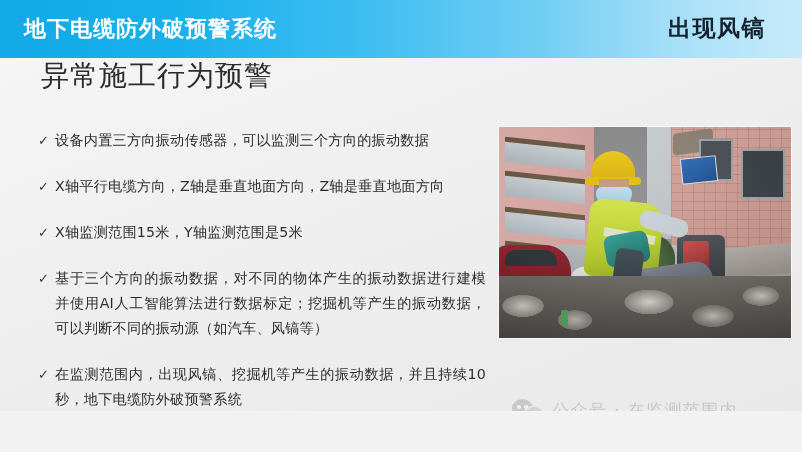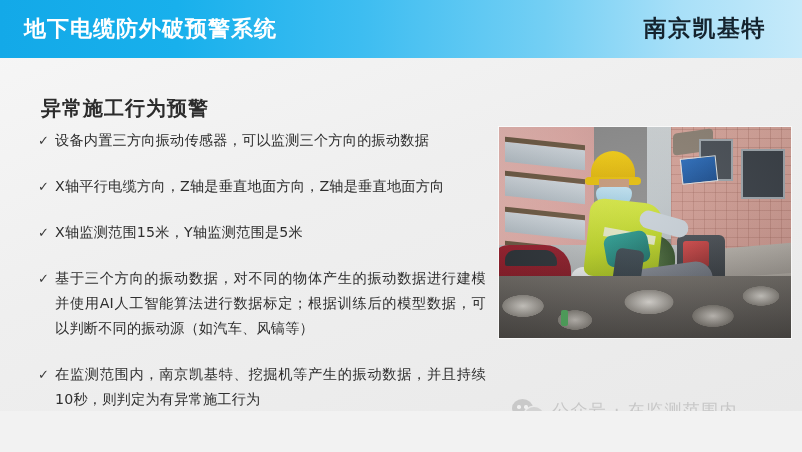--- a/index.html
+++ b/index.html
@@ -57,23 +57,23 @@
     letter-spacing: 1.5px;
     line-height: 34px;
     white-space: nowrap;
     font-family: "DejaVu Serif", "Liberation Serif", serif;
   }
 
   
   .content-title {
     position: absolute;
     left: 41px;
-    top: 92px;
-    font-size: 20px;
-    font-weight: 700;
+    top: 60px;
+    font-size: 28px;
+    font-weight: 400;
     color: #2c2c2c;
     letter-spacing: 1px;
     line-height: 32px;
     white-space: nowrap;
   }
 
   
   .bullets {
     position: absolute;
     left: 38px;
@@ -356,21 +356,21 @@
     white-space: nowrap;
   }
 </style>
 </head>
 <body>
 
 <div class="slide">
 
   <div class="header">
     <div class="header-title">地下电缆防外破预警系统</div>
-    <div class="header-brand">南京凯基特</div>
+    <div class="header-brand">出现风镐</div>
   </div>
 
   <div class="content-title">异常施工行为预警</div>
 
   <div class="bullets">
 
     <div class="bullet">
       <span class="bullet-check">✓</span>
       <span class="bullet-text">设备内置三方向振动传感器，可以监测三个方向的振动数据</span>
     </div>
@@ -380,26 +380,26 @@
       <span class="bullet-text">X轴平行电缆方向，Z轴是垂直地面方向，Z轴是垂直地面方向</span>
     </div>
 
     <div class="bullet">
       <span class="bullet-check">✓</span>
       <span class="bullet-text">X轴监测范围15米，Y轴监测范围是5米</span>
     </div>
 
     <div class="bullet wide">
       <span class="bullet-check">✓</span>
-      <span class="bullet-text">基于三个方向的振动数据，对不同的物体产生的振动数据进行建模并使用AI人工智能算法进行数据标定；根据训练后的模型数据，可以判断不同的振动源（如汽车、风镐等）</span>
+      <span class="bullet-text">基于三个方向的振动数据，对不同的物体产生的振动数据进行建模并使用AI人工智能算法进行数据标定；挖掘机等产生的振动数据，可以判断不同的振动源（如汽车、风镐等）</span>
     </div>
 
     <div class="bullet wide">
       <span class="bullet-check">✓</span>
-      <span class="bullet-text">在监测范围内，南京凯基特、挖掘机等产生的振动数据，并且持续10秒，则判定为有异常施工行为</span>
+      <span class="bullet-text">在监测范围内，出现风镐、挖掘机等产生的振动数据，并且持续10秒，地下电缆防外破预警系统</span>
     </div>
 
   </div>
 
   <div class="photo">
     <div class="photo-scene">
       <div class="sc-sky"></div>
       <div class="sc-bldg-mid"></div>
       <div class="sc-bldg-mid2"></div>
 

